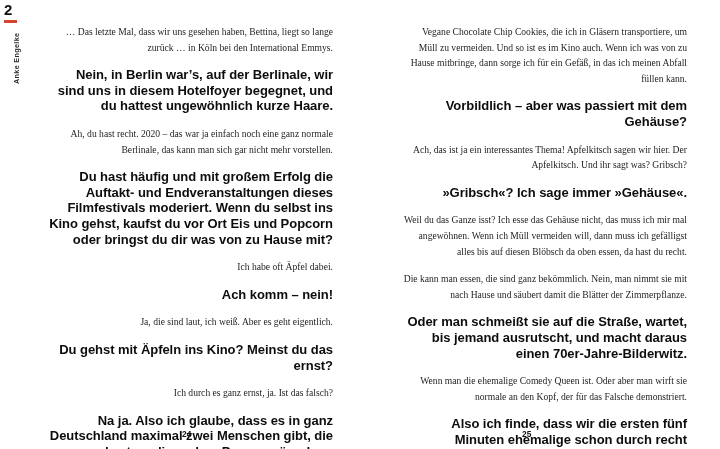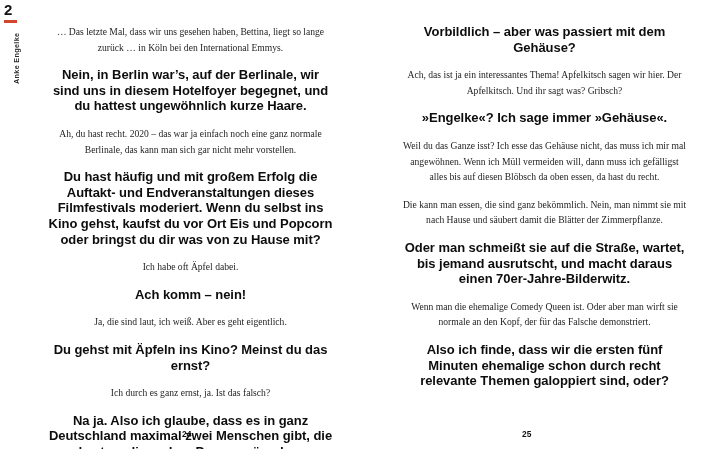--- a/index.html
+++ b/index.html
@@ -87,21 +87,21 @@
   .col-right { left: 402px; }
 
   .block { margin: 0 0 12px 0; }
   .block:last-child { margin-bottom: 0; }
 
   p {
     margin: 0;
     font-size: 9.6px;
     line-height: 15.6px;
     color: #1e1e1e;
-    text-align: center;
+    text-align: right;
     font-family: "Liberation Serif", serif;
     -webkit-font-smoothing: antialiased;
   }
 
   p.q {
     font-family: "Liberation Sans", sans-serif;
     font-weight: bold;
     font-size: 13px;
     line-height: 15.6px;
     color: #0d0d0d;
@@ -175,27 +175,30 @@
         </div>
         <div class="block">
           <p class="q">Na ja. Also ich glaube, dass es in ganz Deutschland maximal zwei Menschen gibt, die das tun, die andere Person wäre dann vielleicht ein alter Apfelbauer.</p>
         </div>
         <div class="block">
           <p class="a"><span>Das bin ich aber eventuell auch selber. [verstellt die Stimme] »</span><em>Der alte Apfelbauer ist wieder da mit seinen Äpfeln.</em><span>« »</span><em>Iesch dreh durch, iesch geh woanders hin, das ist so laut, wenn der da kommt.</em></p>
         </div>
       </div>
     <div class="col col-right" id="col-right">
         <div class="block">
+          <p class="a">Vegane Chocolate Chip Cookies, die ich in Gläsern transportiere, um Müll zu vermeiden. Und so ist es im Kino auch. Wenn ich was von zu Hause mitbringe, dann sorge ich für ein Gefäß, in das ich meinen Abfall füllen kann.</p>
+        </div>
+        <div class="block">
           <p class="q">Vorbildlich – aber was passiert mit dem Gehäuse?</p>
         </div>
         <div class="block">
           <p class="a">Ach, das ist ja ein interessantes Thema! Apfelkitsch sagen wir hier. Der Apfelkitsch. Und ihr sagt was? Gribsch?</p>
         </div>
         <div class="block">
-          <p class="q">»Engelke«? Ich sage immer »Gehäuse«.</p>
+          <p class="q">»Gribsch«? Ich sage immer »Gehäuse«.</p>
         </div>
         <div class="block">
           <p class="a">Weil du das Ganze isst? Ich esse das Gehäuse nicht, das muss ich mir mal angewöhnen. Wenn ich Müll vermeiden will, dann muss ich gefälligst alles bis auf diesen Blöbsch da oben essen, da hast du recht.</p>
         </div>
         <div class="block">
           <p class="a">Die kann man essen, die sind ganz bekömmlich. Nein, man nimmt sie mit nach Hause und säubert damit die Blätter der Zimmerpflanze.</p>
         </div>
         <div class="block">
           <p class="q">Oder man schmeißt sie auf die Straße, wartet, bis jemand ausrutscht, und macht daraus einen 70er-Jahre-Bilderwitz.</p>
         </div>

